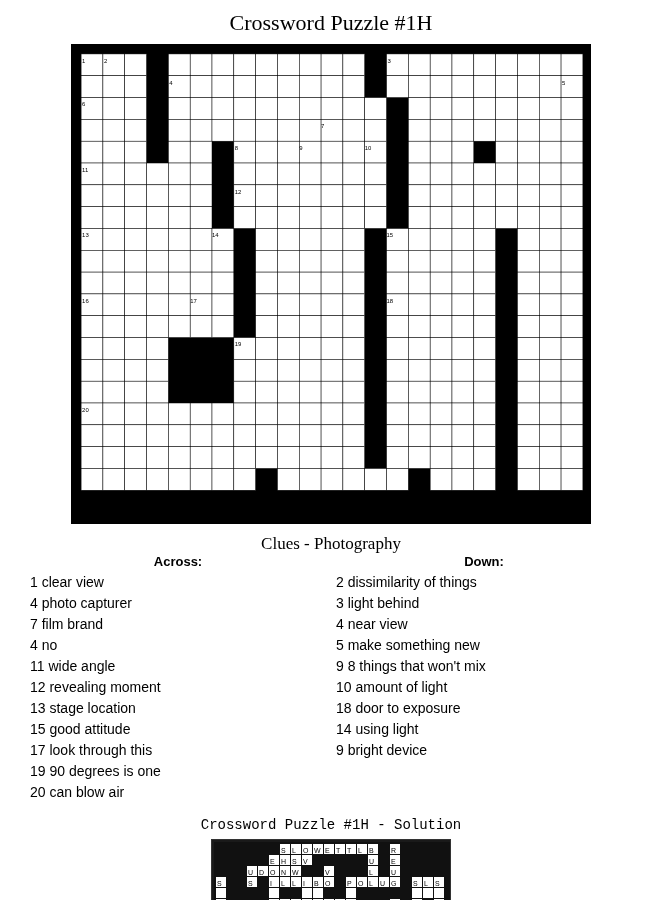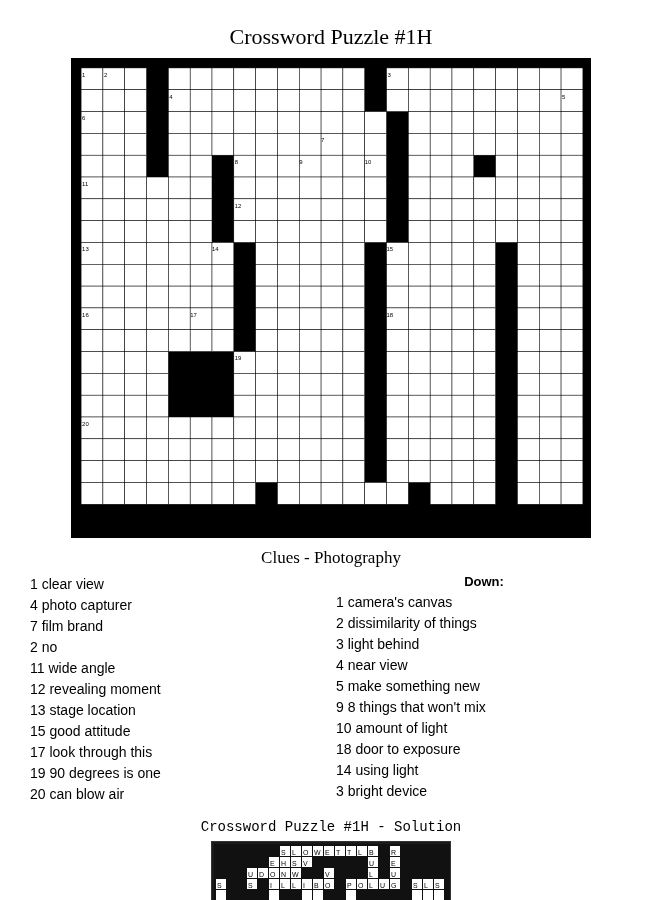--- a/index.html
+++ b/index.html
@@ -14,21 +14,20 @@
     .page-container {
       width: 662px;
       padding: 10px 20px;
     }
     .main-title {
       text-align: center;
       font-size: 22px;
       font-weight: normal;
       margin-bottom: 8px;
       font-family: Georgia, serif;
-      margin-top: 14px;
     }
     .puzzle-area {
       display: flex;
       justify-content: center;
       margin-bottom: 10px;
     }
     .puzzle-grid-container {
       position: relative;
       width: 520px;
       height: 480px;
@@ -41,21 +40,20 @@
       height: 100%;
     }
 
     .clues-section {
       padding: 0 10px;
     }
     .clues-title {
       text-align: center;
       font-size: 17px;
       font-weight: normal;
-      margin-bottom: 6px;
       font-family: Georgia, serif;
     }
     .clues-columns {
       display: flex;
       gap: 10px;
       justify-content: space-between;
     }
     .clues-col {
       flex: 1;
     }
@@ -587,45 +585,45 @@
       </svg>
     </div>
   </div>
 
   <div class="clues-section">
     <div class="clues-title">Clues - Photography</div>
 
     <div class="clues-columns">
 
       <div class="clues-col">
+        <div class="clues-col-title">Across:</div>
         <div class="clue-item">1 clear view</div>
         <div class="clue-item">4 photo capturer</div>
         <div class="clue-item">7 film brand</div>
-        <div class="clue-item">2 no</div>
+        <div class="clue-item">4 no</div>
         <div class="clue-item">11 wide angle</div>
         <div class="clue-item">12 revealing moment</div>
         <div class="clue-item">13 stage location</div>
         <div class="clue-item">15 good attitude</div>
         <div class="clue-item">17 look through this</div>
         <div class="clue-item">19 90 degrees is one</div>
         <div class="clue-item">20 can blow air</div>
       </div>
 
       <div class="clues-col">
         <div class="clues-col-title">Down:</div>
-        <div class="clue-item">1 camera's canvas</div>
         <div class="clue-item">2 dissimilarity of things</div>
         <div class="clue-item">3 light behind</div>
         <div class="clue-item">4 near view</div>
         <div class="clue-item">5 make something new</div>
         <div class="clue-item">9 8 things that won't mix</div>
         <div class="clue-item">10 amount of light</div>
         <div class="clue-item">18 door to exposure</div>
         <div class="clue-item">14 using light</div>
-        <div class="clue-item">3 bright device</div>
+        <div class="clue-item">9 bright device</div>
       </div>
     </div>
   </div>
 
   <div class="solution-section">
     <div class="solution-title">Crossword Puzzle #1H - Solution</div>
     <div class="solution-img-container">
       <div class="solution-grid">
         
         <svg width="240" height="195" viewBox="0 0 240 195" xmlns="http://www.w3.org/2000/svg">

